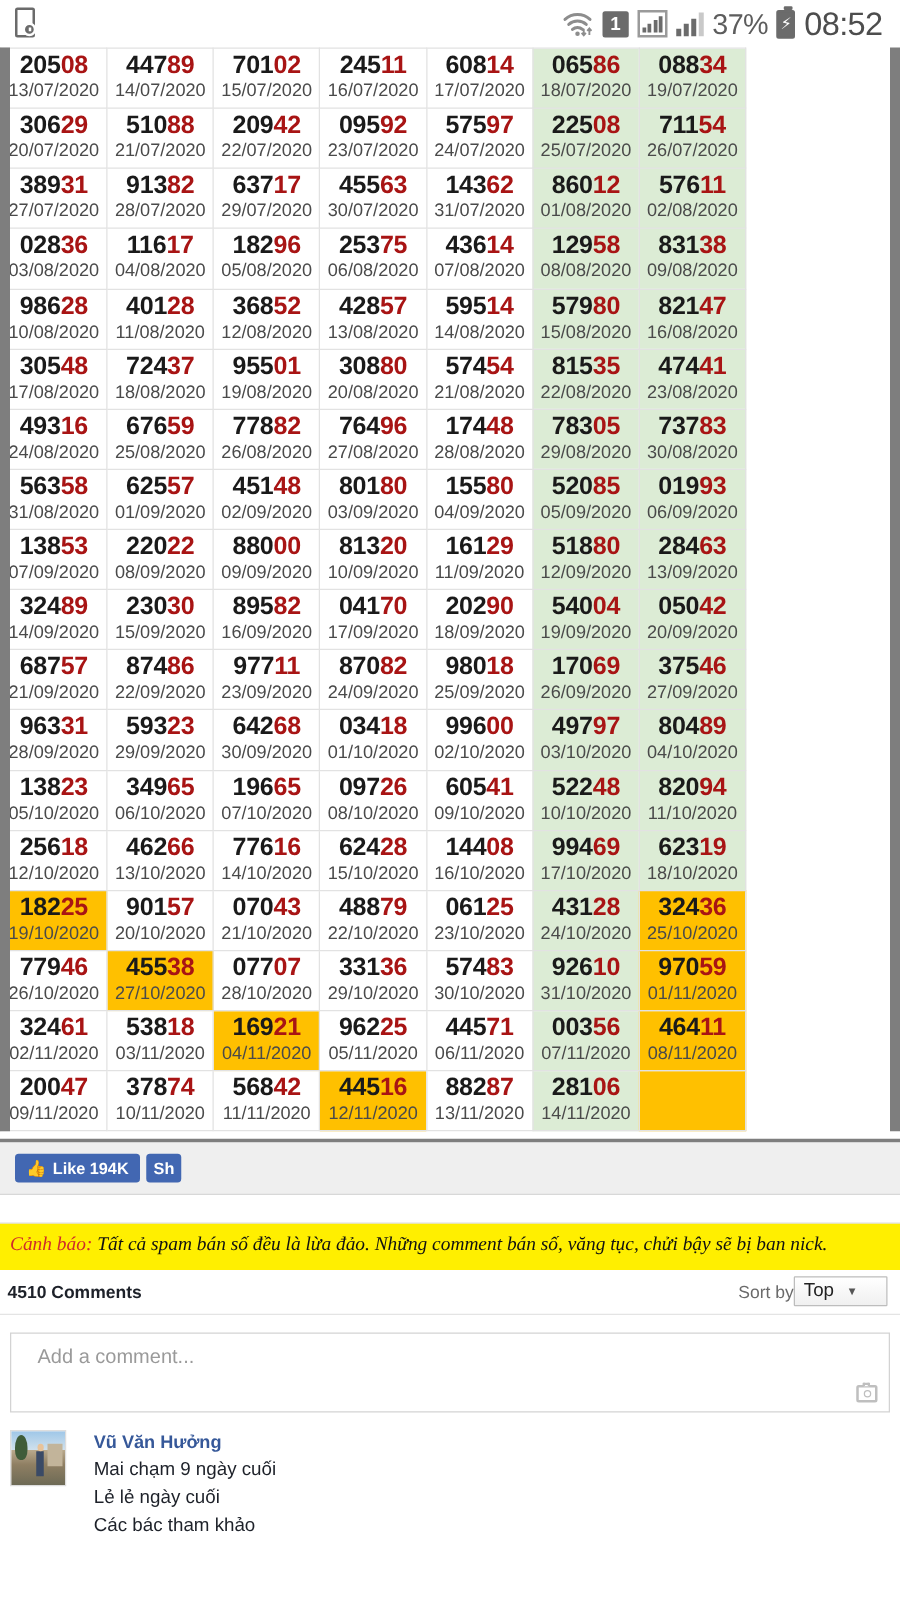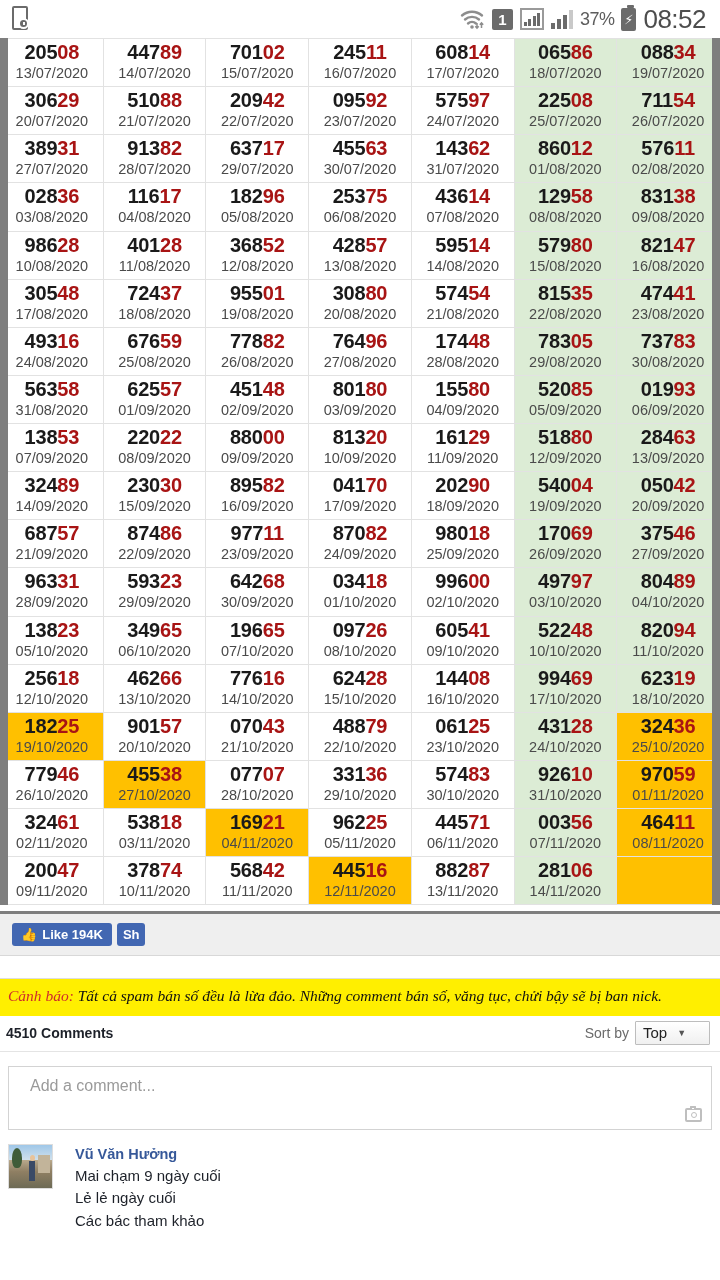--- a/index.html
+++ b/index.html
@@ -45,41 +45,41 @@
     width:24px;height:22px;border:2px solid #9a9a9a;box-sizing:border-box;
     display:flex;align-items:flex-end;justify-content:center;gap:1.5px;padding:2px;
   }
   .sigbox i{display:block;width:3px;background:#6b6b6b;}
   .sigbox i:nth-child(1){height:4px}.sigbox i:nth-child(2){height:7px}
   .sigbox i:nth-child(3){height:10px}.sigbox i:nth-child(4){height:13px}
   .sigbars{display:flex;align-items:flex-end;gap:2px;height:20px;}
   .sigbars i{display:block;width:4px;background:#6b6b6b;}
   .sigbars i:nth-child(1){height:6px}.sigbars i:nth-child(2){height:10px}
   .sigbars i:nth-child(3){height:14px}.sigbars i:nth-child(4){height:19px;background:#c9c9c9}
-  .pct{font-size:18px;color:#5d5d5d;letter-spacing:-.5px;}
+  .pct{font-size:23px;color:#5d5d5d;letter-spacing:-.5px;}
   .batt{position:relative;width:15px;height:23px;border:2.5px solid #6b6b6b;border-radius:2px;box-sizing:border-box;background:#6b6b6b;}
   .batt:before{content:"";position:absolute;left:4px;top:-5px;width:7px;height:3px;background:#6b6b6b;border-radius:1px;}
   .batt span{position:absolute;left:50%;top:50%;transform:translate(-50%,-50%);color:#fff;font-size:13px;line-height:1;}
   .clock{font-size:26px;color:#4d4d4d;letter-spacing:-.5px;}
 
   
   .tablewrap{
     position:relative;
     width:720px;
     background:#ffffff;
     box-sizing:border-box;
   }
   .scroll-edge{
     position:absolute;top:0;bottom:0;width:8px;background:#7e7e7e;z-index:5;
   }
   .scroll-edge.left{left:0;}
   .scroll-edge.right{right:0;}
   .lot-table{
     border-collapse:collapse;
-    width:720px;
+    width:597px;
     table-layout:fixed;
     margin:0;
   }
   .lot-table td{
     border:1px solid #e2e2e2;
     text-align:center;
     vertical-align:middle;
     padding:3px 0 4px 0;
     height:40px;
     box-sizing:border-box;
@@ -130,21 +130,21 @@
     line-height:1.45;display:block;
   }
 
   
   .cm-head{
     display:flex;align-items:center;
     padding:9px 10px 9px 6px;box-sizing:border-box;
     border-bottom:1px solid #e4e4e4;height:36px;
   }
   .cm-count{font-size:14px;font-weight:bold;color:#1d2129;}
-  .cm-sortwrap{margin-left:auto;display:flex;align-items:center;gap:6px;}
+  .cm-sortwrap{margin-left:auto;display:flex;align-items:center;}
   .cm-sortlabel{font-size:14px;color:#6a6a6a;}
   .cm-select{
     border:1px solid #bdbdbd;background:linear-gradient(#fff,#f0f0f0);
     font-size:15px;color:#222;padding:2px 4px 3px 7px;min-width:62px;
     display:flex;align-items:center;gap:10px;border-radius:1px;
   }
   .cm-select .car{font-size:9px;color:#555;}
 
   
   .composer-zone{padding:14px 8px 0 8px;box-sizing:border-box;}

